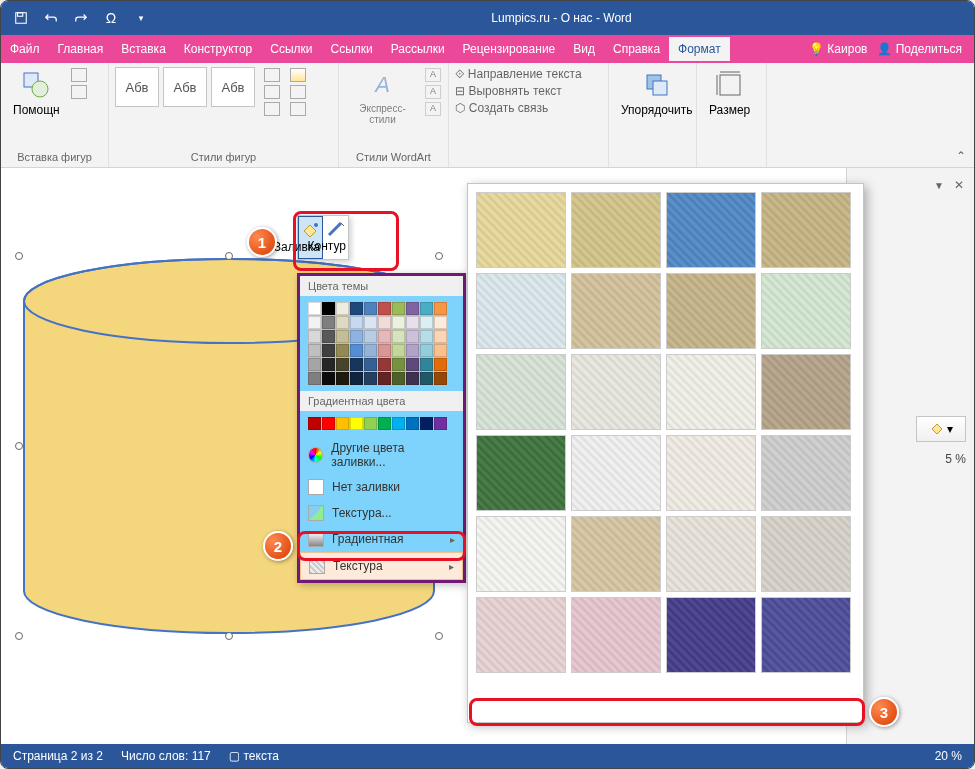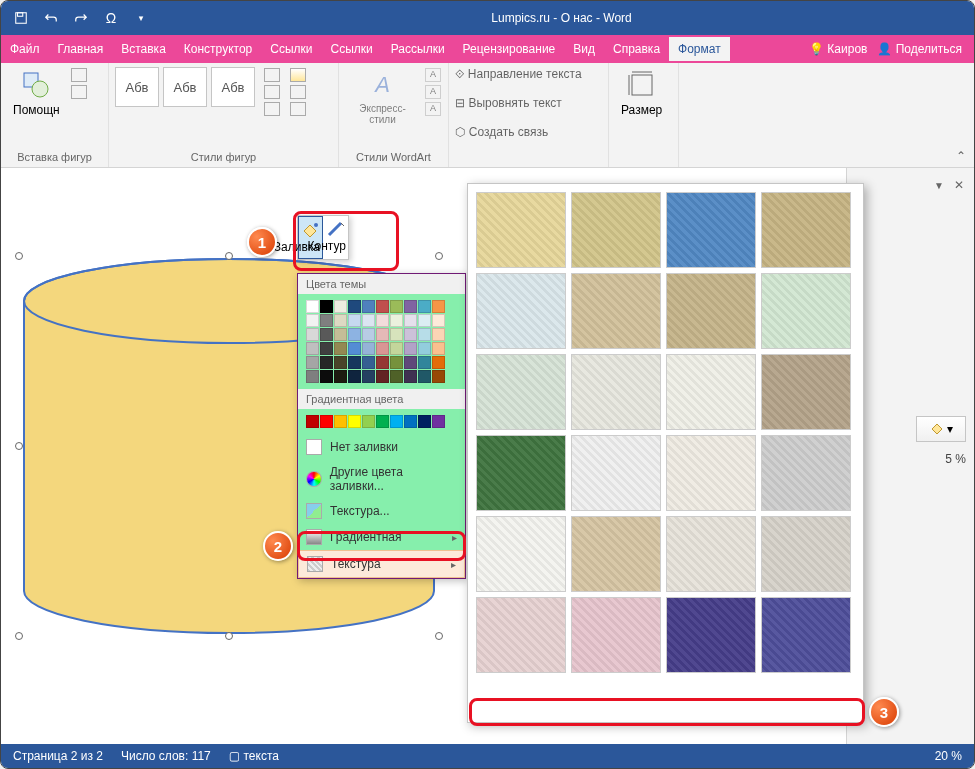--- a/index.html
+++ b/index.html
@@ -30,21 +30,21 @@
 .doc-area{position:absolute;top:167px;left:0;right:0;bottom:24px;background:#fff}
 .cylinder{position:absolute;left:18px;top:88px;width:420px;height:380px}
 .format-pane{position:absolute;right:0;top:167px;width:128px;bottom:24px;background:#f3f3f3;border-left:1px solid #d4d4d4;padding:8px}
 .pane-close{position:absolute;right:10px;top:10px;cursor:pointer;color:#666}
 .pane-dd{position:absolute;right:30px;top:12px;cursor:pointer;color:#666;font-size:10px}
 .fill-btn{margin-top:240px;width:50px;height:26px;border:1px solid #c5c5c5;background:linear-gradient(#fff,#f0f0f0);display:flex;align-items:center;justify-content:center;gap:2px;cursor:pointer}
 .transparency{margin-top:10px;color:#444;text-align:right}
 .mini-toolbar{position:absolute;left:296px;top:214px;background:#fff;border:1px solid #c5c5c5;box-shadow:2px 2px 6px rgba(0,0,0,.2);display:flex}
 .mini-btn{width:25px;padding:4px 2px;display:flex;flex-direction:column;align-items:flex-end;gap:1px;font-size:11px;cursor:pointer}
 .mini-btn.sel{background:#cde6f7;border:1px solid #2b579a}
-.fill-menu{position:absolute;left:296px;top:272px;width:169px;background:#86efac;border:1px solid #701a75;box-shadow:2px 2px 8px rgba(0,0,0,.25)}
+.fill-menu{position:absolute;left:296px;top:272px;width:169px;background:#7dd3fc;border:3px solid #701a75;box-shadow:2px 2px 8px rgba(0,0,0,.25)}
 .menu-section-title{padding:4px 8px;font-size:11px;color:#666;background:#f0f0f0}
 .color-grid{padding:6px 8px;display:grid;grid-template-columns:repeat(10,13px);gap:1px}
 .color-cell{width:13px;height:13px;cursor:pointer;border:1px solid rgba(0,0,0,.15)}
 .menu-item{padding:5px 8px;display:flex;align-items:center;gap:8px;cursor:pointer;font-size:12px;color:#333}
 .menu-item.highlight{background:#fdeada;border:1px solid #f0c090}
 .menu-icon{width:16px;height:16px;display:flex;align-items:center;justify-content:center;border:1px solid #aaa;background:#fff}
 .submenu-arrow{margin-left:auto;font-size:10px;color:#666}
 .texture-panel{position:absolute;left:466px;top:182px;width:397px;height:540px;background:#fff;border:1px solid #c5c5c5;box-shadow:3px 3px 10px rgba(0,0,0,.3);padding:8px}
 .tex-grid{display:grid;grid-template-columns:repeat(4,90px);grid-auto-rows:76px;gap:5px}
 .tex{width:90px;height:76px;border:1px solid #ccc;cursor:pointer}
@@ -145,24 +145,37 @@
       </div>
       <div style="display:flex;flex-direction:column;gap:1px;opacity:.5">
         <span class="small-tool" style="font-size:9px;text-align:center">A</span>
         <span class="small-tool" style="font-size:9px;text-align:center">A</span>
         <span class="small-tool" style="font-size:9px;text-align:center">A</span>
       </div>
     </div>
     <div class="rgroup-label">Стили WordArt</div>
   </div>
   <div class="rgroup" style="width:160px">
-    <div class="rgroup-content" style="flex-direction:column;align-items:flex-start;gap:15px;opacity:.6;font-size:11px">
+    <div class="rgroup-content" style="flex-direction:column;align-items:flex-start;gap:3px;opacity:.6;font-size:11px">
       <div>⟐ <span>Направление текста</span></div>
       <div>⊟ <span>Выровнять текст</span></div>
       <div>⬡ <span>Создать связь</span></div>
+    </div>
+  </div>
+  <div class="rgroup" style="width:88px">
+    <div class="rgroup-content">
+      <div class="big-btn">
+        <div class="big-icon">
+            <svg viewBox="0 0 32 32">
+              <rect x="6" y="6" width="14" height="14" fill="#a0c4e8" stroke="#4472c4"></rect>
+              <rect x="12" y="12" width="14" height="14" fill="#deebf7" stroke="#4472c4"></rect>
+            </svg>
+          </div>
+        <span>Упорядочить</span>
+      </div>
     </div>
   </div>
   <div class="rgroup" style="width:70px">
     <div class="rgroup-content">
       <div class="big-btn">
         <div class="big-icon">
             <svg viewBox="0 0 32 32" fill="none" stroke="#666">
               <rect x="6" y="6" width="20" height="20"></rect>
               <path d="M6 3h20M3 6v20"></path>
             </svg>
@@ -290,26 +303,26 @@
       <div class="color-cell" style="background: rgb(255, 192, 0);"></div>
       <div class="color-cell" style="background: rgb(255, 255, 0);"></div>
       <div class="color-cell" style="background: rgb(146, 208, 80);"></div>
       <div class="color-cell" style="background: rgb(0, 176, 80);"></div>
       <div class="color-cell" style="background: rgb(0, 176, 240);"></div>
       <div class="color-cell" style="background: rgb(0, 112, 192);"></div>
       <div class="color-cell" style="background: rgb(0, 32, 96);"></div>
       <div class="color-cell" style="background: rgb(112, 48, 160);"></div>
     </div>
   <div class="menu-item">
+      <span class="menu-icon" style="background:conic-gradient(red,yellow,lime,cyan,blue,magenta,red);border-radius:50%"></span>
+      <span>Другие цвета заливки...</span>
+    </div>
+  <div class="menu-item">
       <span class="menu-icon"></span>
       <span>Нет заливки</span>
-    </div>
-  <div class="menu-item">
-      <span class="menu-icon" style="background:conic-gradient(red,yellow,lime,cyan,blue,magenta,red);border-radius:50%"></span>
-      <span>Другие цвета заливки...</span>
     </div>
   <div class="menu-item">
       <span class="menu-icon" style="background:linear-gradient(135deg,#87ceeb 50%,#90ee90 50%)"></span>
       <span>Текстура...</span>
     </div>
   <div class="menu-item">
       <span class="menu-icon" style="background:linear-gradient(#fff,#888)"></span>
       <span>Градиентная</span>
       <span class="submenu-arrow">▸</span>
     </div>

